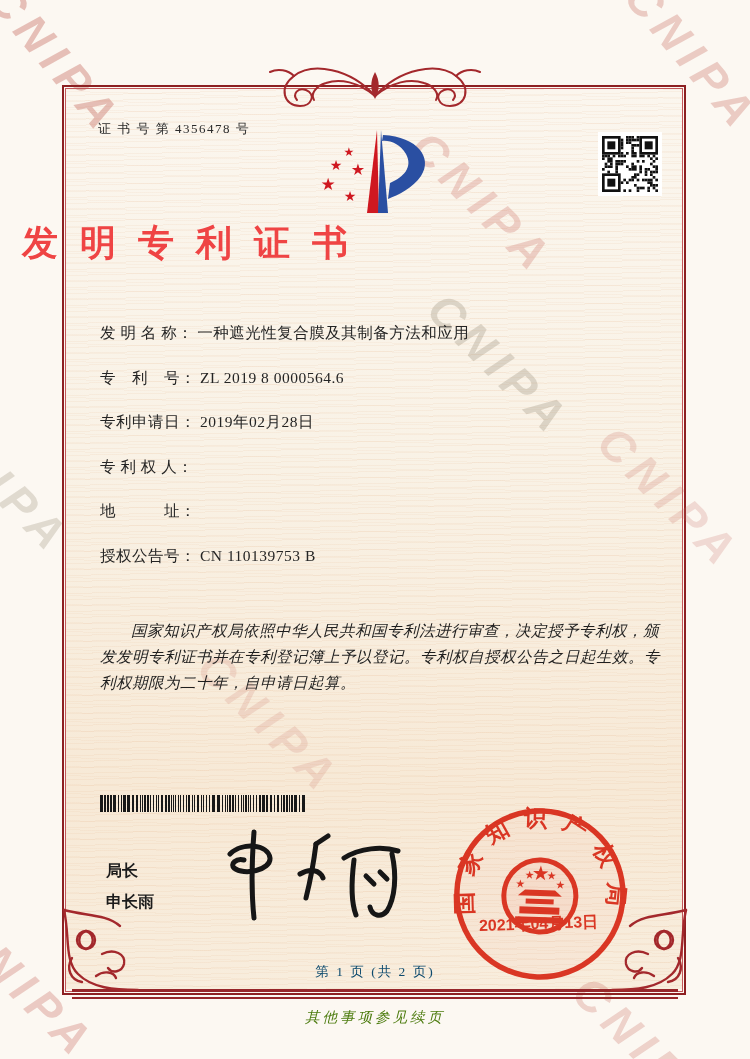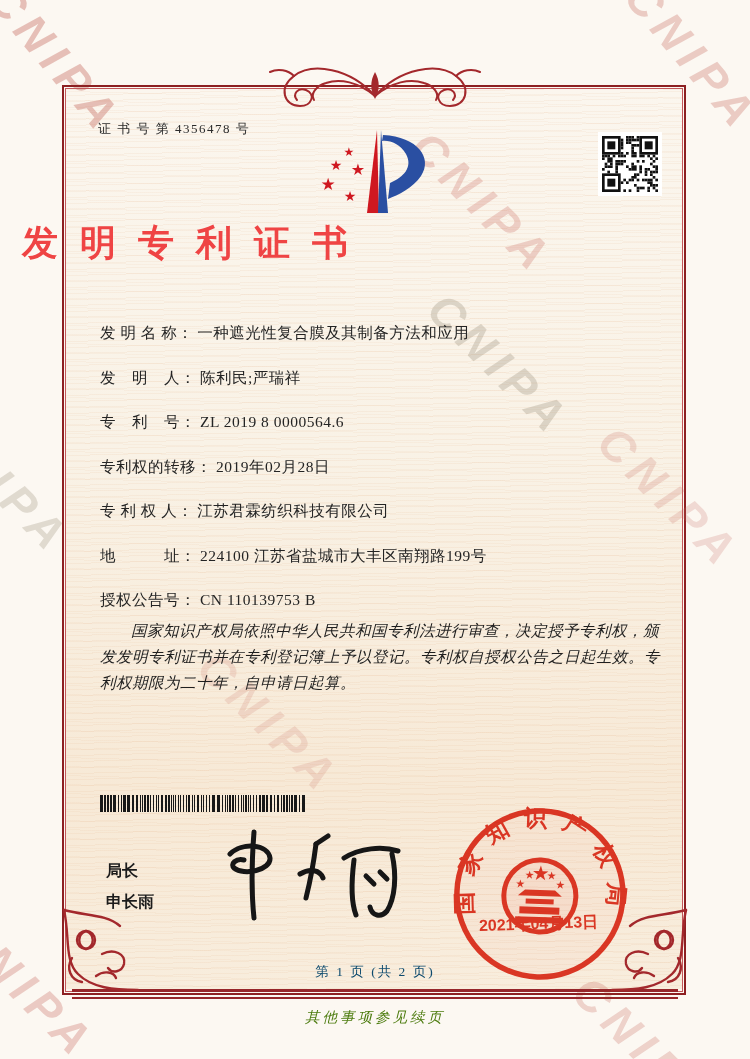--- a/index.html
+++ b/index.html
@@ -253,38 +253,32 @@
   </svg>
 
   <div class="title">发明专利证书</div>
 
   <div class="fields">
     <div class="field-row">
       <span class="flabel">发 明 名 称：</span>
       <span class="fvalue">一种遮光性复合膜及其制备方法和应用</span>
     </div>
     <div class="field-row">
-      <span class="flabel">发　明　人：</span>
-      <span class="fvalue">陈利民;严瑞祥</span>
-    </div>
-    <div class="field-row">
       <span class="flabel">专　利　号：</span>
       <span class="fvalue">ZL 2019 8 0000564.6</span>
     </div>
     <div class="field-row">
-      <span class="flabel">专利权的转移：</span>
+      <span class="flabel">专利申请日：</span>
       <span class="fvalue">2019年02月28日</span>
     </div>
     <div class="field-row">
       <span class="flabel">专 利 权 人：</span>
-      <span class="fvalue">江苏君霖纺织科技有限公司</span>
     </div>
     <div class="field-row">
       <span class="flabel">地　　　址：</span>
-      <span class="fvalue">224100 江苏省盐城市大丰区南翔路199号</span>
     </div>
     <div class="field-row">
       <span class="grant-right">
         <span class="flabel">授权公告号：</span><span class="fvalue">CN 110139753 B</span>
       </span>
     </div>
   </div>
 
   <div class="body-text">
     <p>国家知识产权局依照中华人民共和国专利法进行审查，决定授予专利权，颁发发明专利证书并在专利登记簿上予以登记。专利权自授权公告之日起生效。专利权期限为二十年，自申请日起算。</p>

